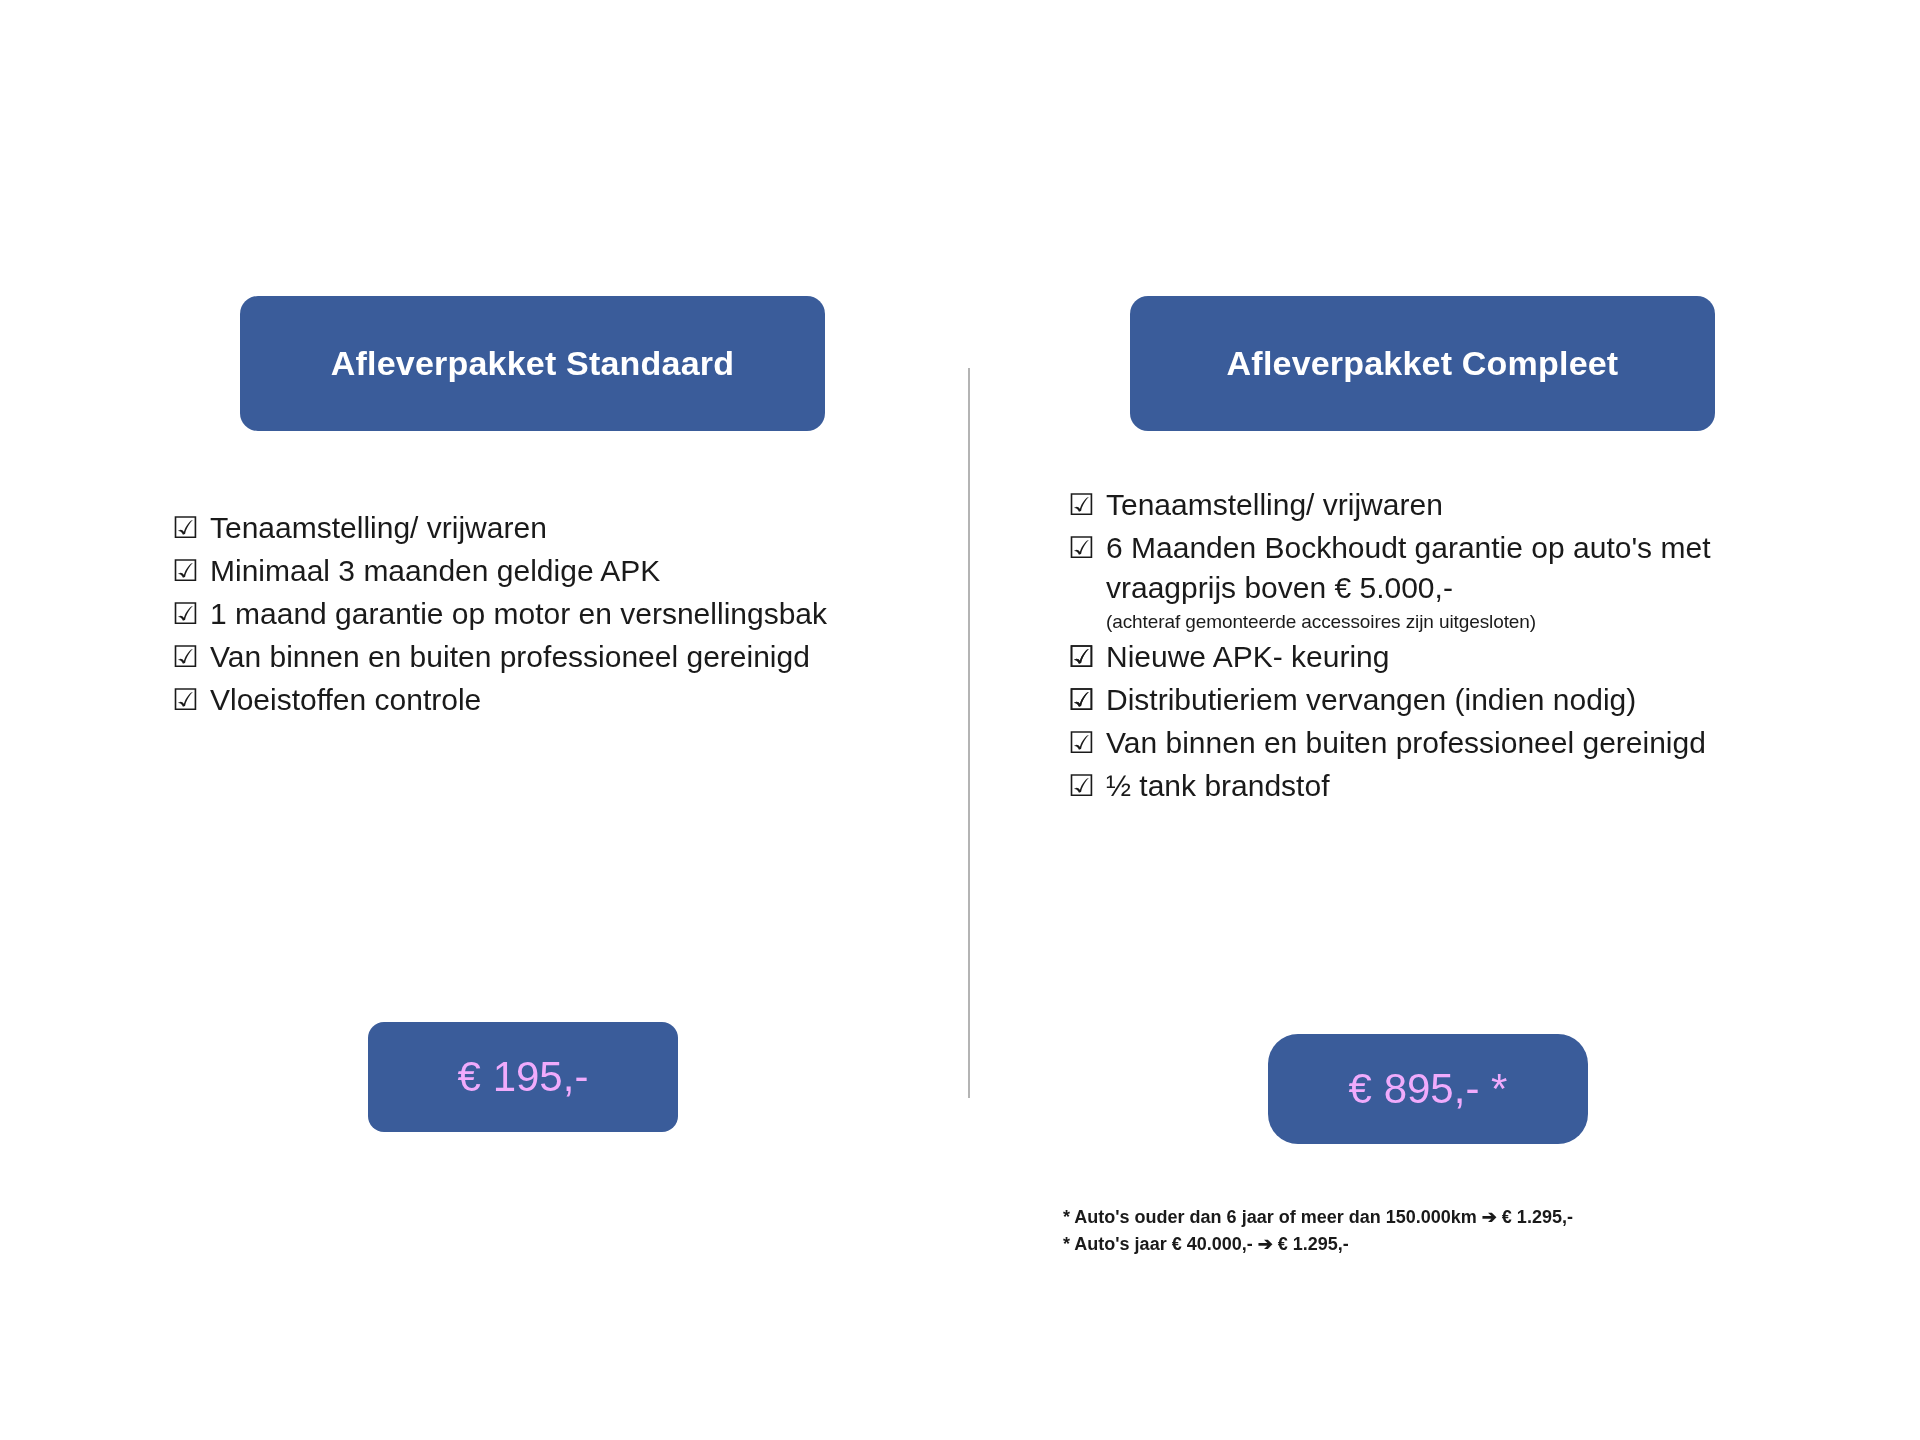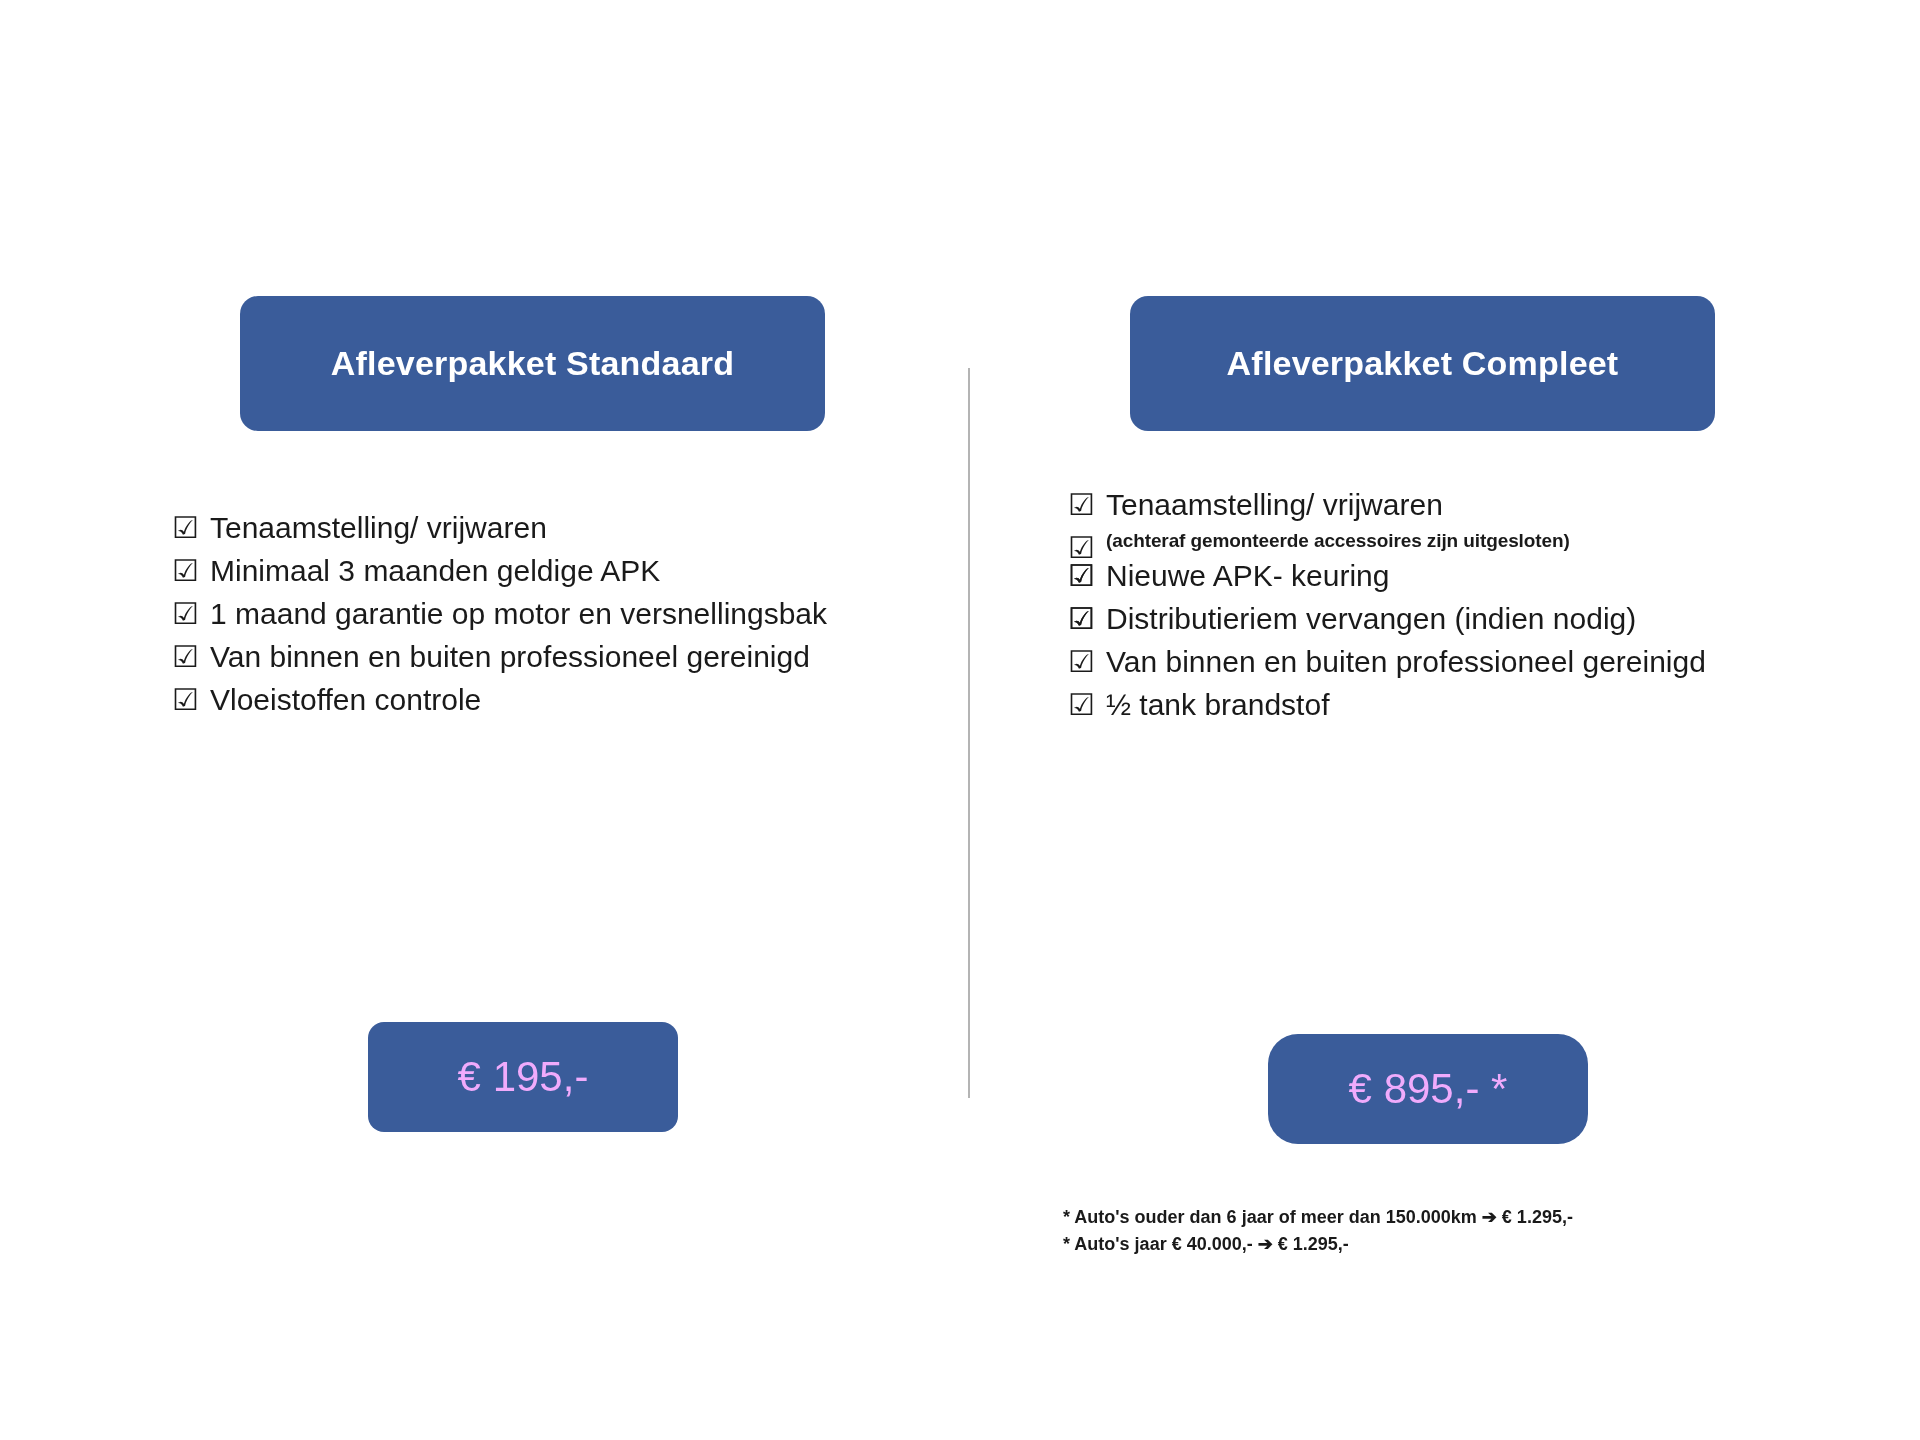--- a/index.html
+++ b/index.html
@@ -74,21 +74,21 @@
   .list li .chk {
     position: absolute;
     left: 0;
     top: 0;
     font-size: 30px;
     line-height: 1.33;
   }
   .list li .sub {
     display: block;
     font-size: 19px;
-    font-weight: bold;
+    font-weight: normal;
     margin-top: 1px;
     letter-spacing: -0.1px;
   }
 
   .price {
     position: absolute;
     background: #3a5c9a;
     color: #f0abfc;
     border-radius: 16px;
     font-size: 42px;
@@ -157,20 +157,21 @@
 
   <div class="pkg-header hdr-right">Afleverpakket Compleet</div>
 
   <ul class="list list-right">
     <li>
       <span class="chk">☑</span>
       <span>Tenaamstelling/ vrijwaren</span>
     </li>
     <li>
       <span class="chk">☑</span>
+      <span>6 Maanden Bockhoudt garantie op auto's met vraagprijs boven € 5.000,-</span>
       <span class="sub">(achteraf gemonteerde accessoires zijn uitgesloten)</span>
     </li>
     <li>
       <span class="chk">☑</span>
     </li>
     <li>
       <span class="chk">☑</span>
       <span>Nieuwe APK- keuring</span>
     </li>
     <li>

